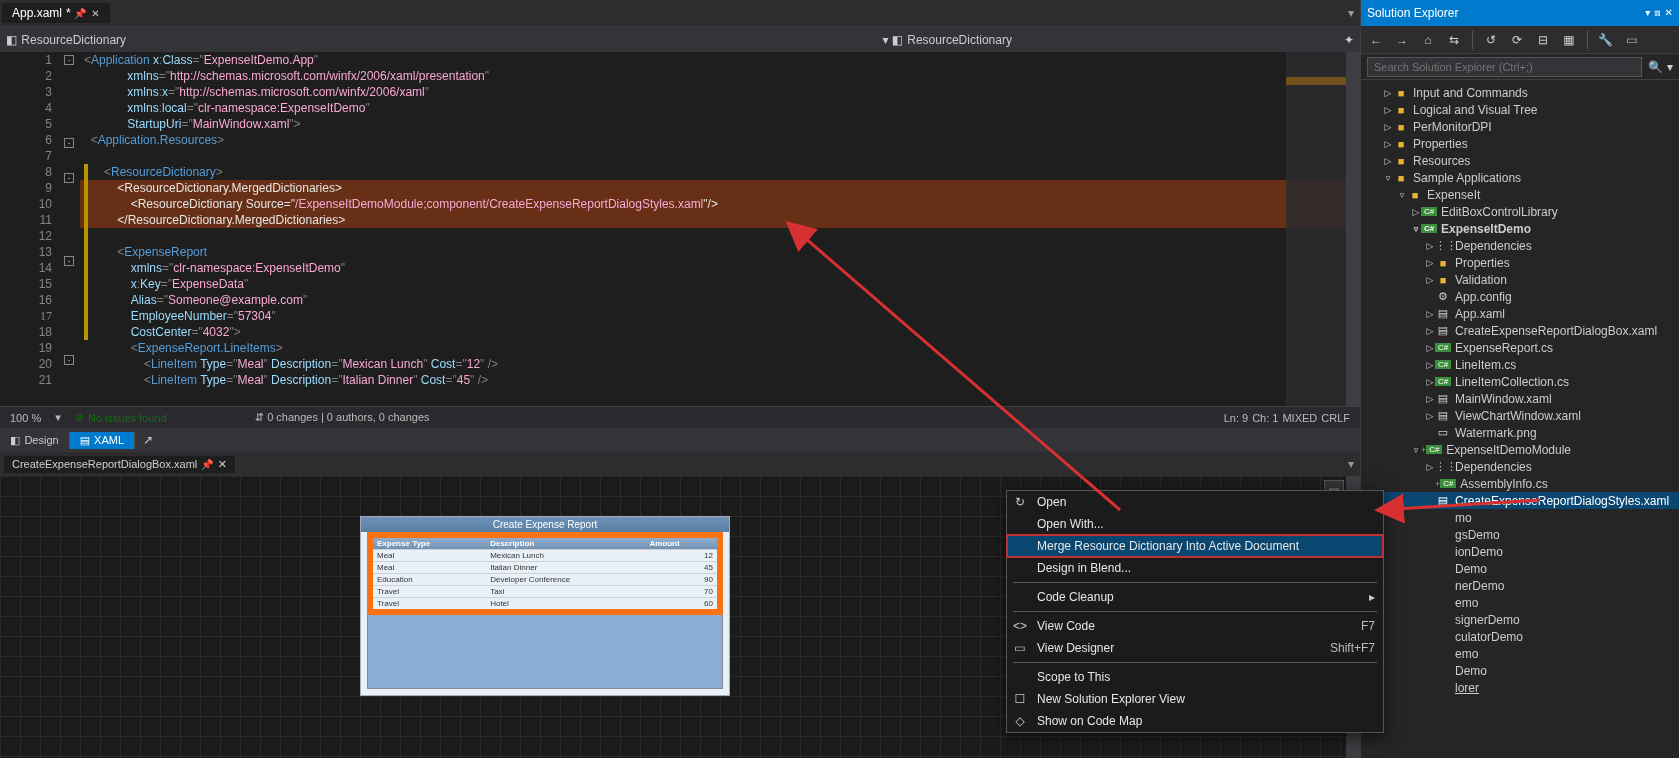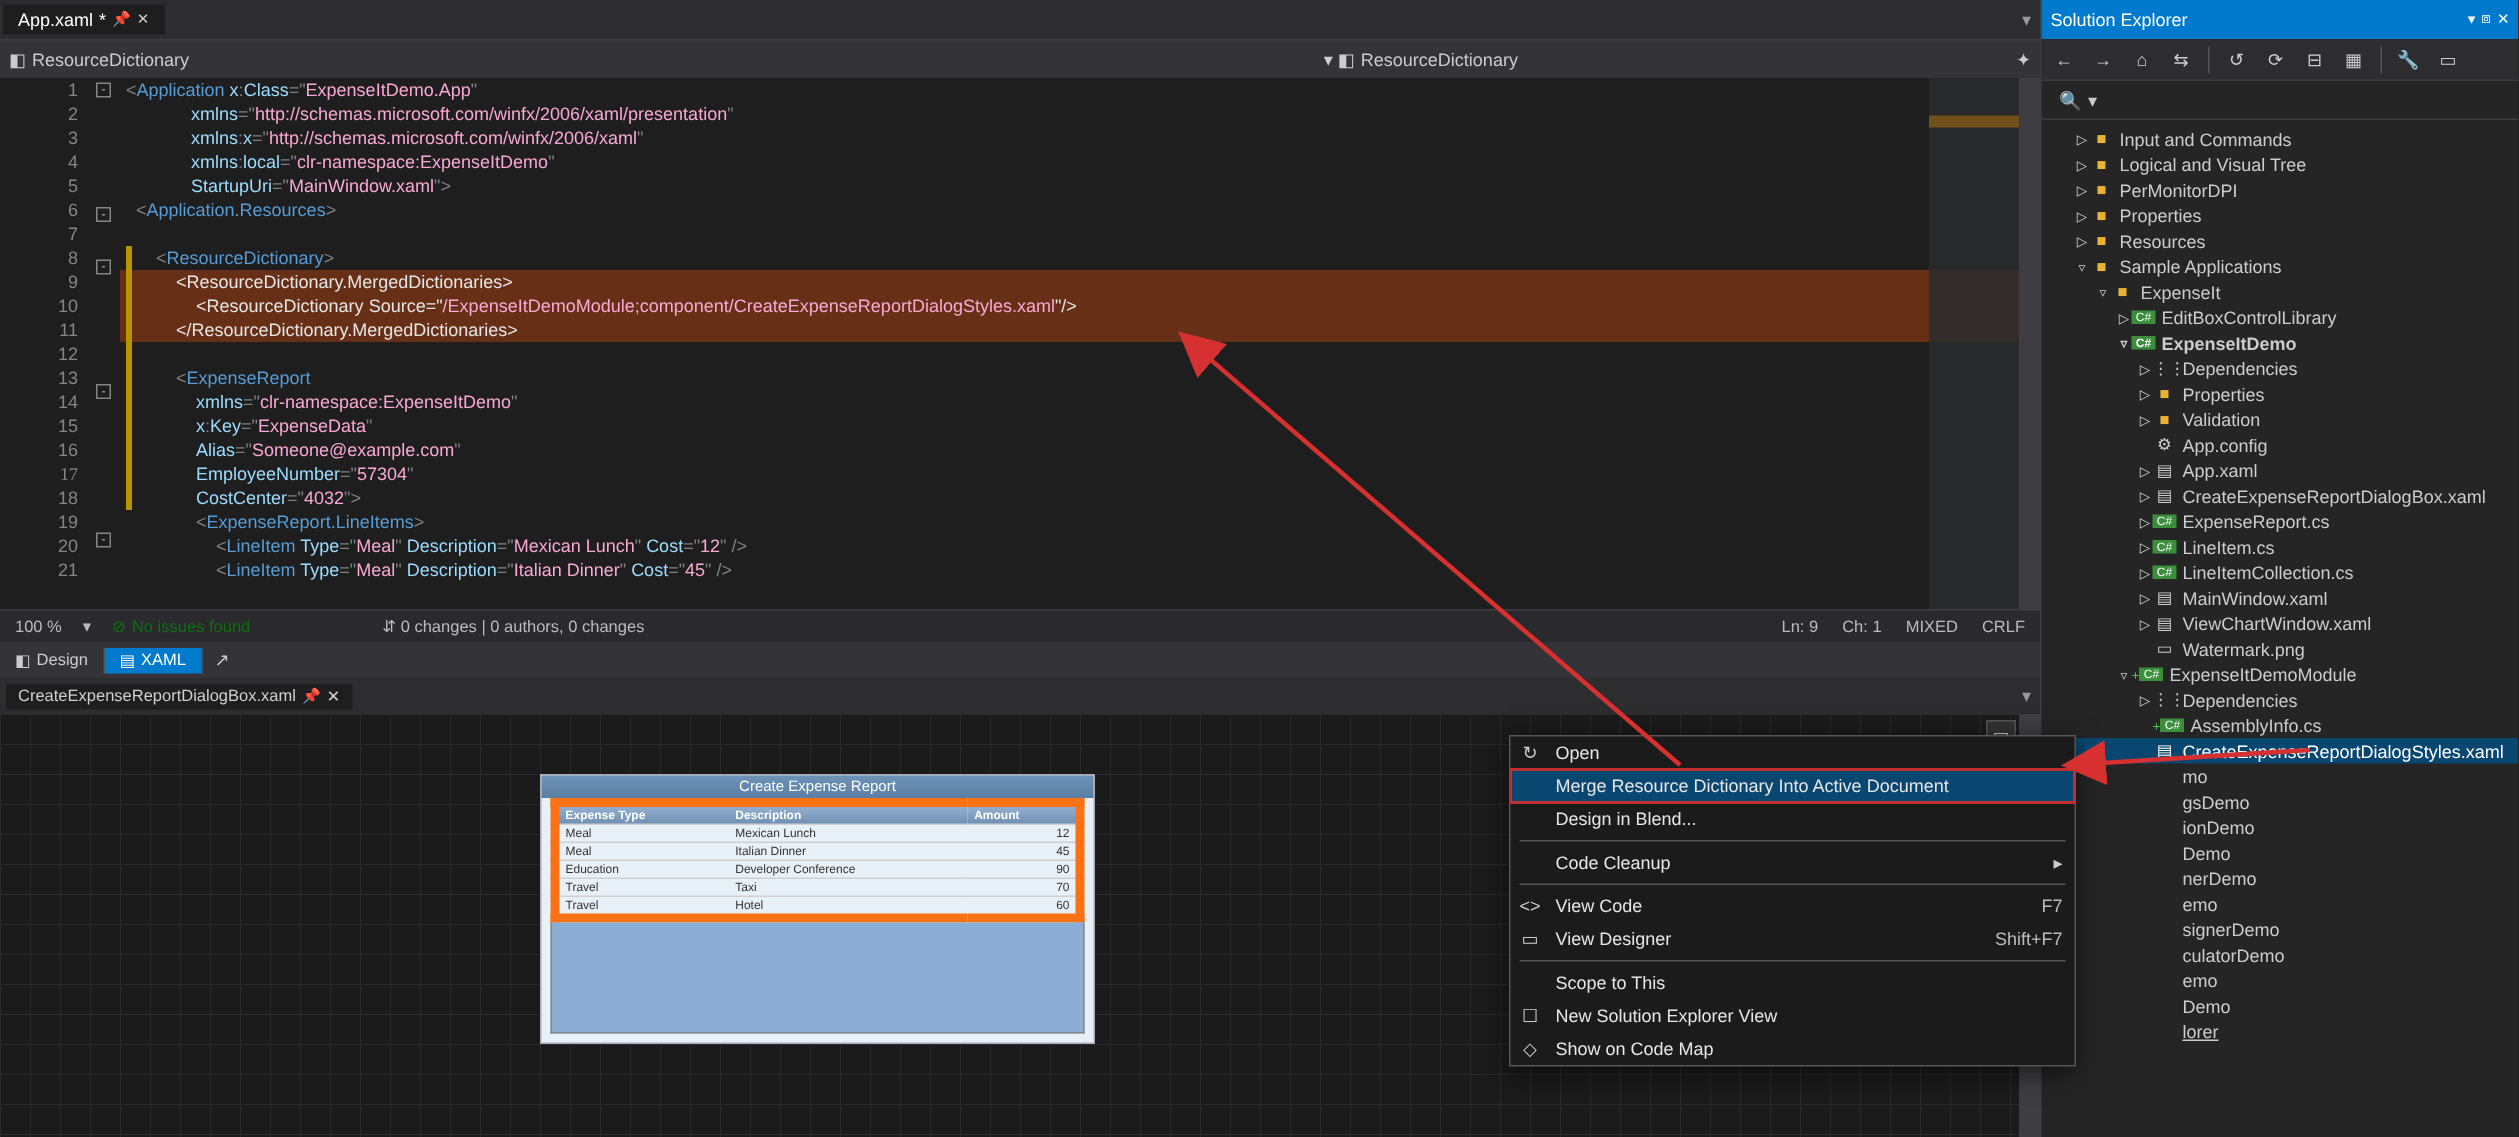--- a/index.html
+++ b/index.html
@@ -41,21 +41,21 @@
 .code .line.hl-bg .t-att,
 .code .line.hl-bg .t-pun { color: #e5e5e5; }
 
 .minimap { position: absolute; right: 14px; top: 0; width: 60px; bottom: 0; background: #2a2b2e; opacity: .85; }
 .minimap .mm-hl { position: absolute; left: 0; right: 0; height: 8px; background: rgba(255,165,0,.4); }
 .editor-scroll { position: absolute; right: 0; top: 0; width: 14px; bottom: 0; background: #3e3e42; }
 
 
 .editor-status { height: 22px; background: #2a2a2e; border-top: 1px solid #3e3e42; display: flex; align-items: center; padding: 0 10px; font-size: 11px; color: #bbb; gap: 14px; }
 .editor-status .issues { color: #0e700e; display:flex; align-items:center; gap:4px; }
-.editor-status .right { margin-left: auto; display: flex; gap: 16px; }
+.editor-status .right { margin-left: auto; display: flex; gap: 4px; }
 
 
 .view-switch { height: 24px; background: #333338; display: flex; align-items: center; }
 .view-switch .btn { padding: 2px 10px; border-right: 1px solid #555; font-size: 11px; display:flex; align-items:center; gap:4px;}
 .view-switch .btn.active { background: #007acc; color: #fff; }
 .view-switch .popout { padding: 2px 8px; }
 
 
 .designer-tabbar { height: 24px; background: #2d2d30; display: flex; align-items: center; padding-left: 4px; }
 .designer-tab { padding: 2px 8px; background: #1e1e1e; color: #cfcfcf; font-size: 11px; display: flex; align-items: center; gap: 4px;}
@@ -301,20 +301,21 @@
       <div class="sep"></div>
       <div class="tb">↺</div>
       <div class="tb">⟳</div>
       <div class="tb">⊟</div>
       <div class="tb">▦</div>
       <div class="sep"></div>
       <div class="tb">🔧</div>
       <div class="tb">▭</div>
     </div>
     <div class="se-search">
+      <input placeholder="Search Solution Explorer (Ctrl+;)" style="">
       <span class="mag">🔍</span>
       <span style="padding-left:4px;">▾</span>
     </div>
     <div class="se-tree" id="seTree">
         <div class="node indent1">
           <span class="exp">▷</span>
           <span class="icon folder">■</span>
           <span style="padding-left:4px;">Input and Commands</span>
         </div>
         <div class="node indent1">
@@ -495,20 +496,24 @@
           <span style="padding-left:4px;text-decoration:underline;">lorer</span>
         </div>
       </div>
   </div>
 </div>
 
 <div class="context-menu" id="ctxMenu">
     <div class="item">
       <span class="ico">↻</span>
       <span>Open</span>
+    </div>
+    <div class="item">
+      <span class="ico"></span>
+      <span>Open With...</span>
     </div>
     <div class="item hl">
       <span class="ico"></span>
       <span>Merge Resource Dictionary Into Active Document</span>
     </div>
     <div class="item">
       <span class="ico"></span>
       <span>Design in Blend...</span>
     </div>
     <div class="sep"></div>

